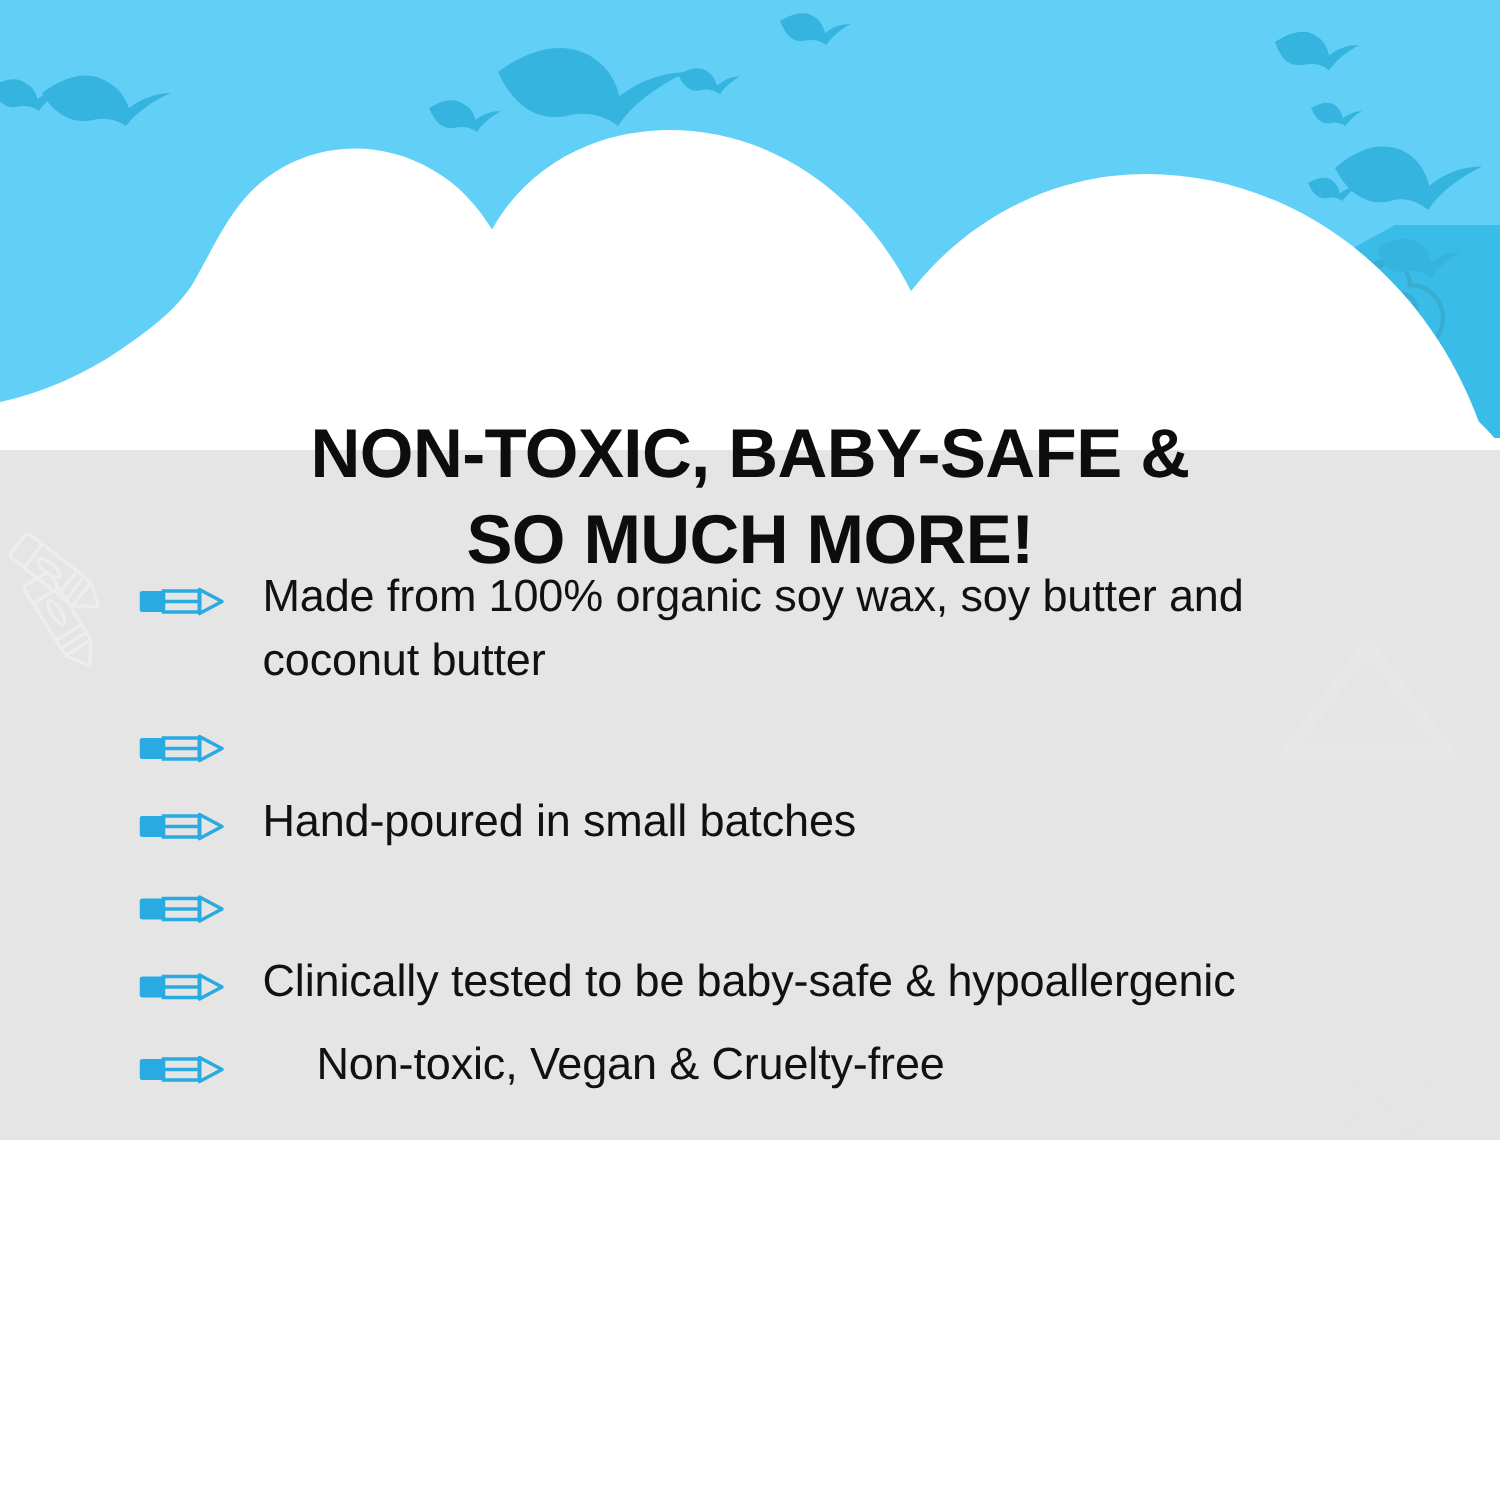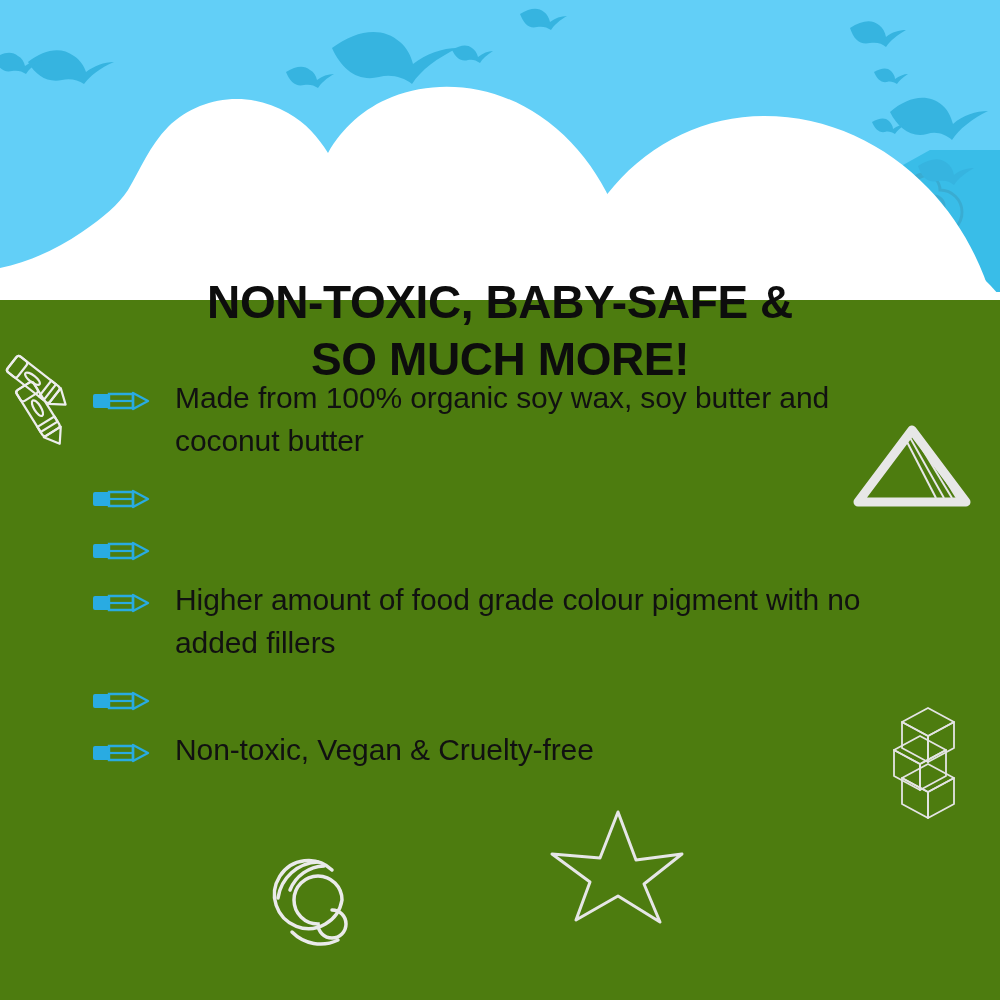--- a/index.html
+++ b/index.html
@@ -4,22 +4,22 @@
 <style>
   html,body{margin:0;padding:0;}
   body{
     width:1000px;height:1000px;
     background:#ffffff;
     font-family:"Liberation Sans", sans-serif;
     overflow:hidden;
   }
   #poster{
     position:relative;
-    width:1000px;height:1000px;
-    background:#4d7c0f;
+    width:1000px;height:760px;
+    background:#e5e5e5;
     overflow:hidden;
   }
 
   
   #sky-banner{
     position:absolute;left:0;top:0;width:1000px;height:300px;
     overflow:hidden;
   }
   #sky-svg{display:block;width:1000px;height:300px;}
 
@@ -45,21 +45,21 @@
 
   
   #feature-list{
     position:absolute;left:93px;top:376px;width:800px;
   }
   .feature-item{
     display:flex;
     align-items:flex-start;
     margin-bottom:12px;
   }
-  .feature-item:last-child{margin-bottom:0;}
+  .feature-item:last-child{margin-bottom:0;gap:36px;}
   .bullet-icon{
     flex:0 0 auto;
     width:58px;height:30px;
     margin-top:10px;
     margin-right:24px;
   }
   .bullet-icon svg{display:block;width:58px;height:30px;}
   .feature-text{
     font-size:30px;
     line-height:43px;
@@ -227,45 +227,46 @@
 
     <li class="feature-item">
       <span class="bullet-icon">
         <svg viewBox="0 0 58 30" xmlns="http://www.w3.org/2000/svg">
           <path d="M2,8 h14 v14 h-14 a2,2 0 0 1 -2,-2 v-10 a2,2 0 0 1 2,-2 Z" fill="#29ABE2"></path>
           <path d="M16,8 h24 v14 h-24 Z" fill="none" stroke="#29ABE2" stroke-width="2.4"></path>
           <path d="M16,15 h24" stroke="#29ABE2" stroke-width="2.2"></path>
           <path d="M40,7 L55,15 L40,23 Z" fill="none" stroke="#29ABE2" stroke-width="2.4" stroke-linejoin="round"></path>
         </svg>
       </span>
-    </li>
-
-    <li class="feature-item">
-      <span class="bullet-icon">
-        <svg viewBox="0 0 58 30" xmlns="http://www.w3.org/2000/svg">
-          <path d="M2,8 h14 v14 h-14 a2,2 0 0 1 -2,-2 v-10 a2,2 0 0 1 2,-2 Z" fill="#29ABE2"></path>
-          <path d="M16,8 h24 v14 h-24 Z" fill="none" stroke="#29ABE2" stroke-width="2.4"></path>
-          <path d="M16,15 h24" stroke="#29ABE2" stroke-width="2.2"></path>
-          <path d="M40,7 L55,15 L40,23 Z" fill="none" stroke="#29ABE2" stroke-width="2.4" stroke-linejoin="round"></path>
-        </svg>
-      </span>
-      <span class="feature-text">Higher amount of food grade colour pigment with no added fillers</span>
-    </li>
-
-    <li class="feature-item">
-      <span class="bullet-icon">
-        <svg viewBox="0 0 58 30" xmlns="http://www.w3.org/2000/svg">
-          <path d="M2,8 h14 v14 h-14 a2,2 0 0 1 -2,-2 v-10 a2,2 0 0 1 2,-2 Z" fill="#29ABE2"></path>
-          <path d="M16,8 h24 v14 h-24 Z" fill="none" stroke="#29ABE2" stroke-width="2.4"></path>
-          <path d="M16,15 h24" stroke="#29ABE2" stroke-width="2.2"></path>
-          <path d="M40,7 L55,15 L40,23 Z" fill="none" stroke="#29ABE2" stroke-width="2.4" stroke-linejoin="round"></path>
-        </svg>
-      </span>
-    </li>
-
+      <span class="feature-text">Hand-poured in small batches</span>
+    </li>
+
+
+    <li class="feature-item">
+      <span class="bullet-icon">
+        <svg viewBox="0 0 58 30" xmlns="http://www.w3.org/2000/svg">
+          <path d="M2,8 h14 v14 h-14 a2,2 0 0 1 -2,-2 v-10 a2,2 0 0 1 2,-2 Z" fill="#29ABE2"></path>
+          <path d="M16,8 h24 v14 h-24 Z" fill="none" stroke="#29ABE2" stroke-width="2.4"></path>
+          <path d="M16,15 h24" stroke="#29ABE2" stroke-width="2.2"></path>
+          <path d="M40,7 L55,15 L40,23 Z" fill="none" stroke="#29ABE2" stroke-width="2.4" stroke-linejoin="round"></path>
+        </svg>
+      </span>
+    </li>
+
+    <li class="feature-item">
+      <span class="bullet-icon">
+        <svg viewBox="0 0 58 30" xmlns="http://www.w3.org/2000/svg">
+          <path d="M2,8 h14 v14 h-14 a2,2 0 0 1 -2,-2 v-10 a2,2 0 0 1 2,-2 Z" fill="#29ABE2"></path>
+          <path d="M16,8 h24 v14 h-24 Z" fill="none" stroke="#29ABE2" stroke-width="2.4"></path>
+          <path d="M16,15 h24" stroke="#29ABE2" stroke-width="2.2"></path>
+          <path d="M40,7 L55,15 L40,23 Z" fill="none" stroke="#29ABE2" stroke-width="2.4" stroke-linejoin="round"></path>
+        </svg>
+      </span>
+      <span class="feature-text">Clinically tested to be baby-safe &amp; hypoallergenic</span>
+    </li>
 
     <li class="feature-item">
       <span class="bullet-icon">
         <svg viewBox="0 0 58 30" xmlns="http://www.w3.org/2000/svg">
           <path d="M2,8 h14 v14 h-14 a2,2 0 0 1 -2,-2 v-10 a2,2 0 0 1 2,-2 Z" fill="#29ABE2"></path>
           <path d="M16,8 h24 v14 h-24 Z" fill="none" stroke="#29ABE2" stroke-width="2.4"></path>
           <path d="M16,15 h24" stroke="#29ABE2" stroke-width="2.2"></path>
           <path d="M40,7 L55,15 L40,23 Z" fill="none" stroke="#29ABE2" stroke-width="2.4" stroke-linejoin="round"></path>
         </svg>
       </span>

